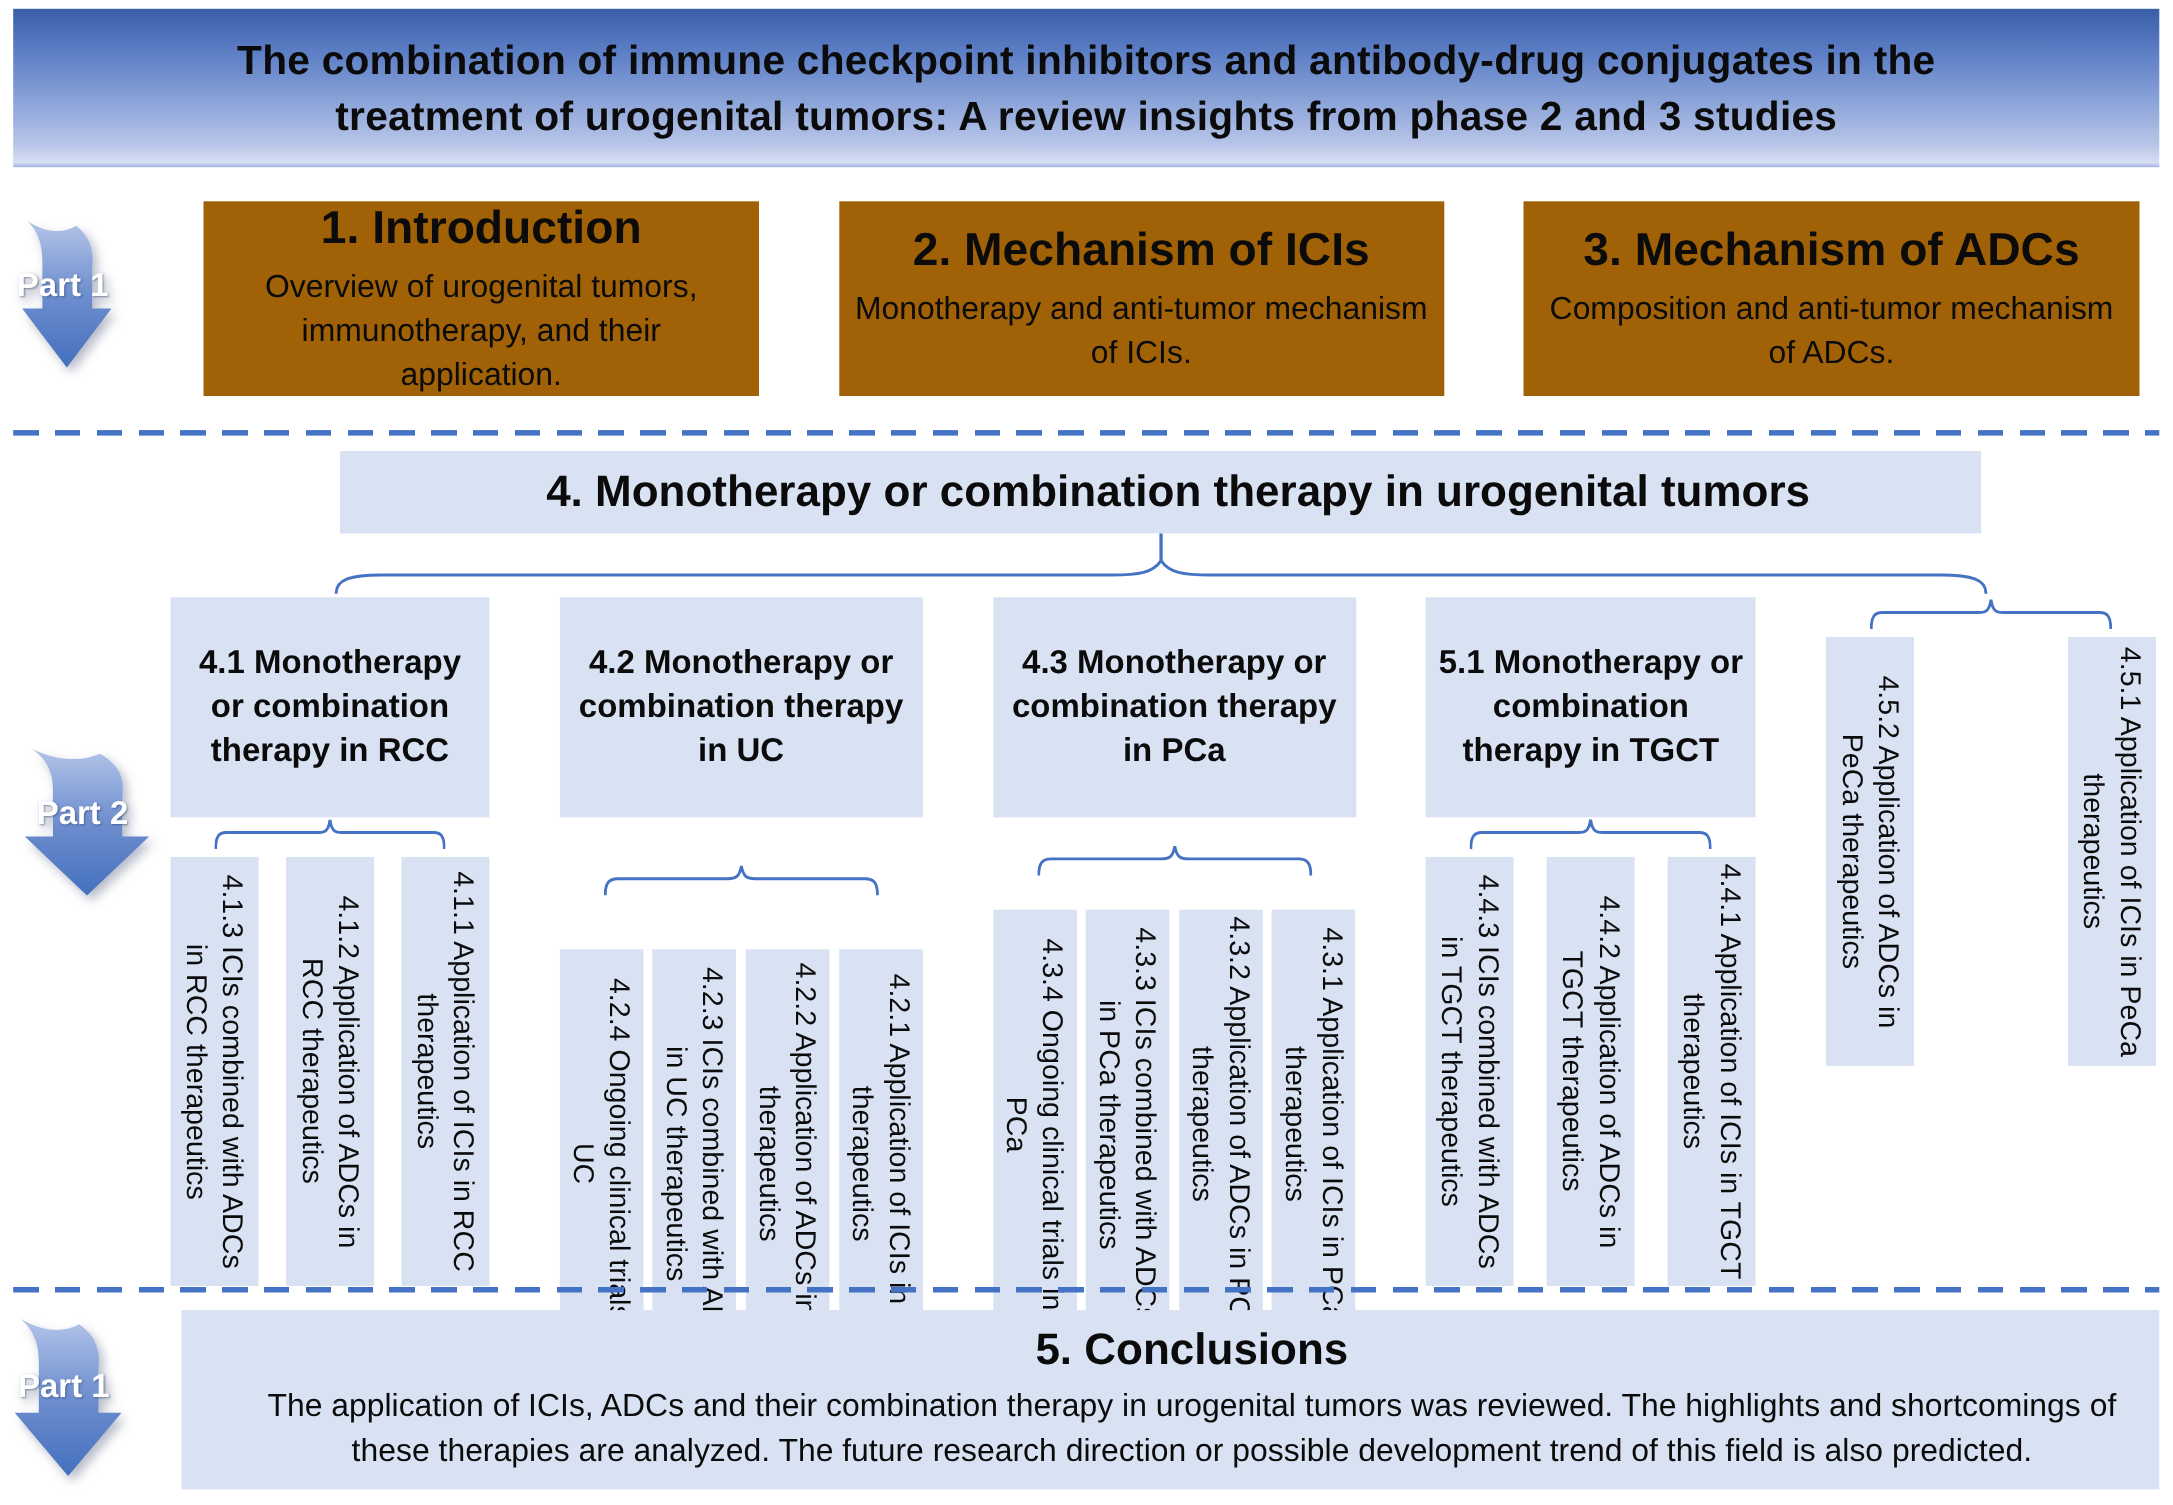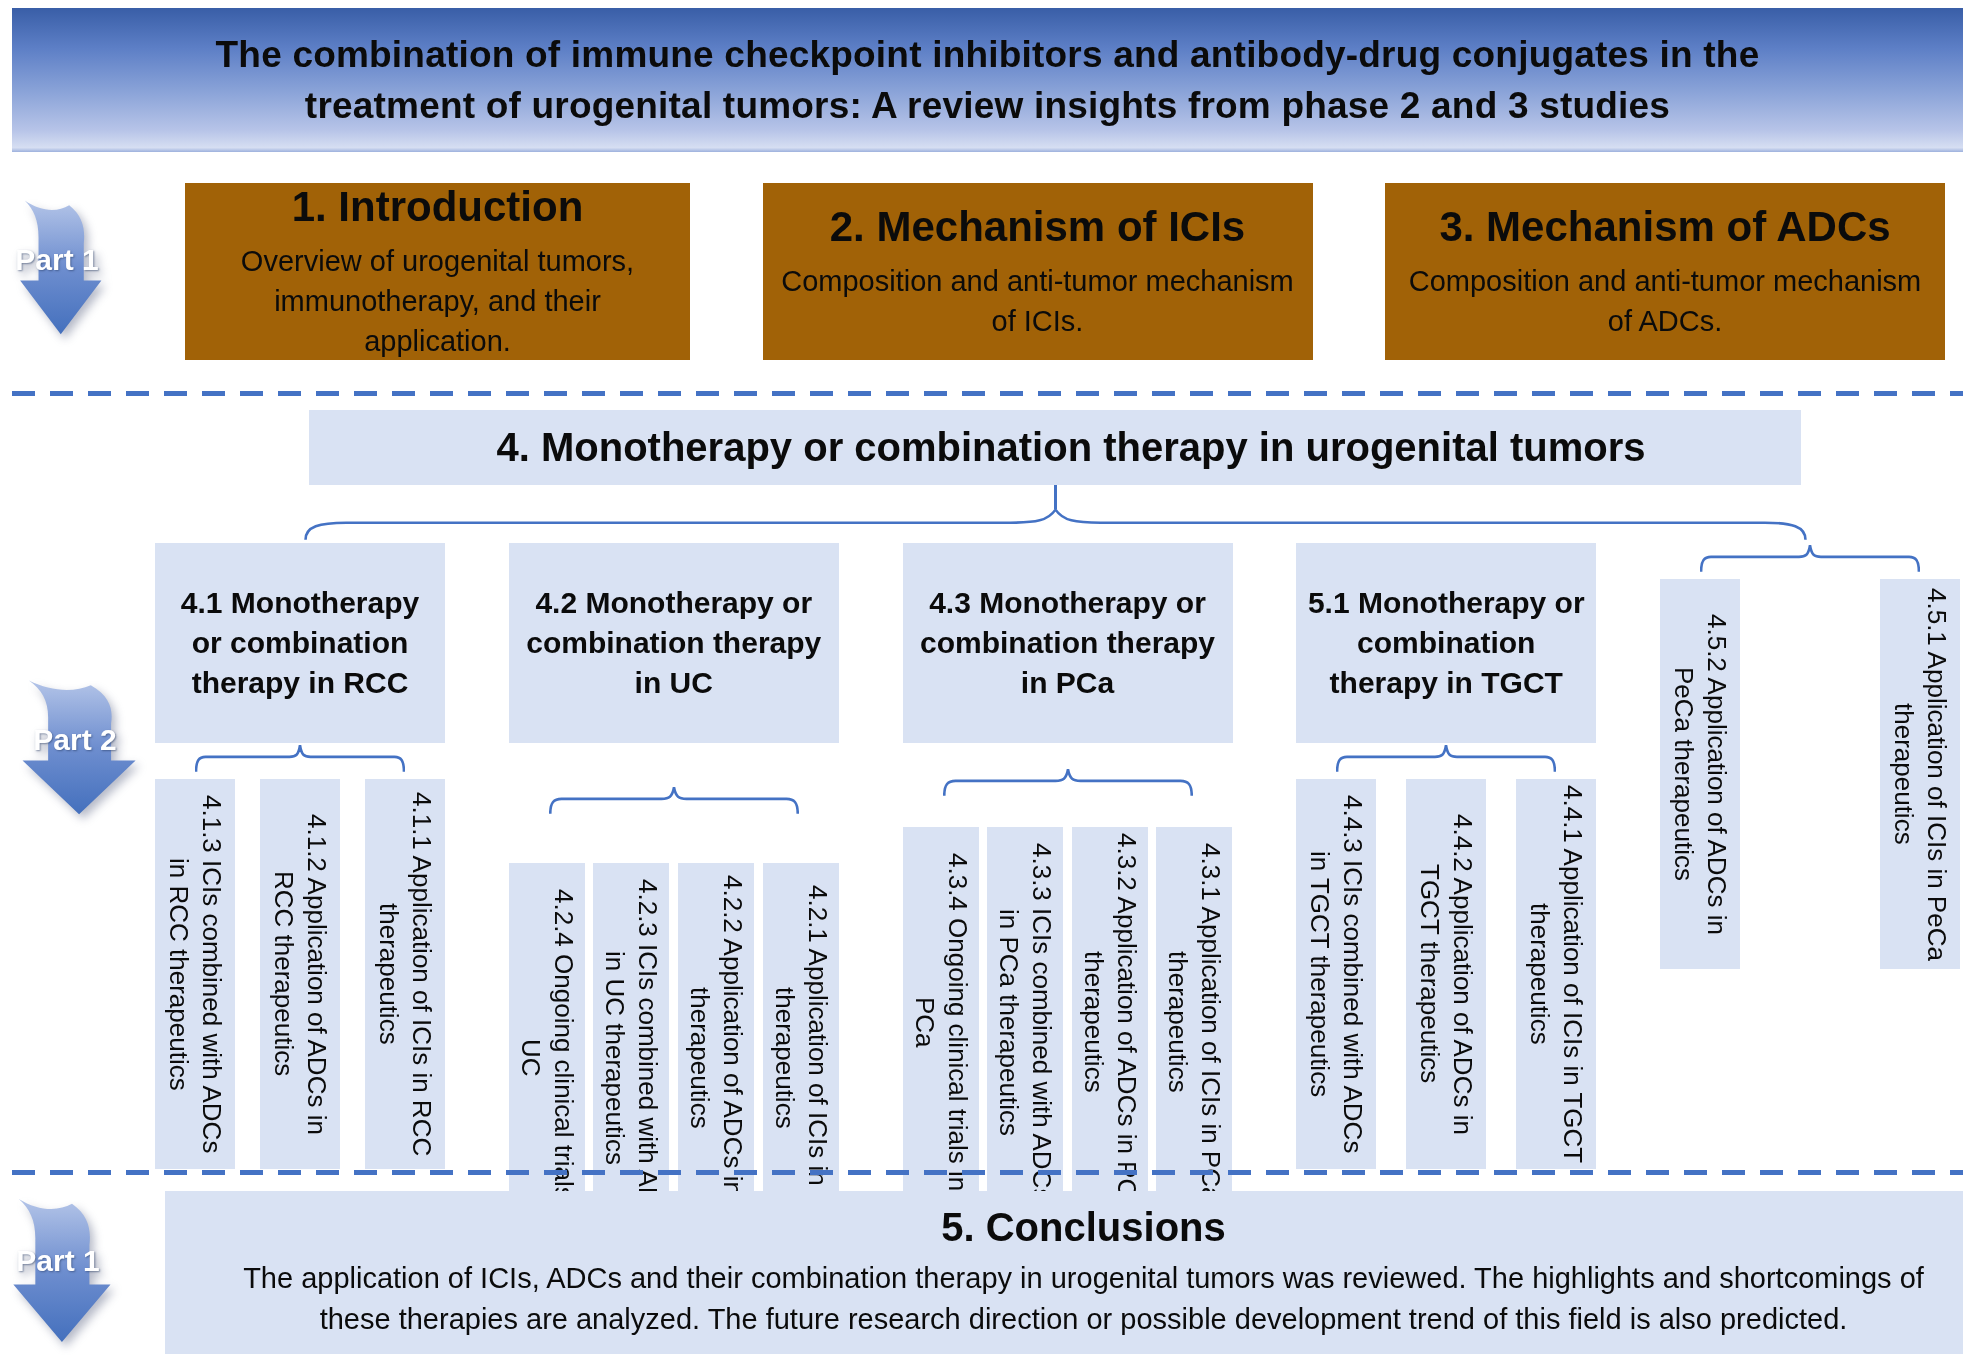--- a/index.html
+++ b/index.html
@@ -115,21 +115,21 @@
   <span class="part-label">Part 1</span>
 </div>
 
 <div class="row1">
   <div class="info-box b1">
     <h2>1. Introduction</h2>
     <p>Overview of urogenital tumors, immunotherapy, and their application.</p>
   </div>
   <div class="info-box b2">
     <h2>2. Mechanism of ICIs</h2>
-    <p>Composition and anti-tumor mechanism of ICIs.</p>
+    <p>Monotherapy and anti-tumor mechanism of ICIs.</p>
   </div>
   <div class="info-box b3">
     <h2>3. Mechanism of ADCs</h2>
     <p>Composition and anti-tumor mechanism of ADCs.</p>
   </div>
 </div>
 
 <div class="dashed" id="dash1"></div>
 
 <div class="section4">

